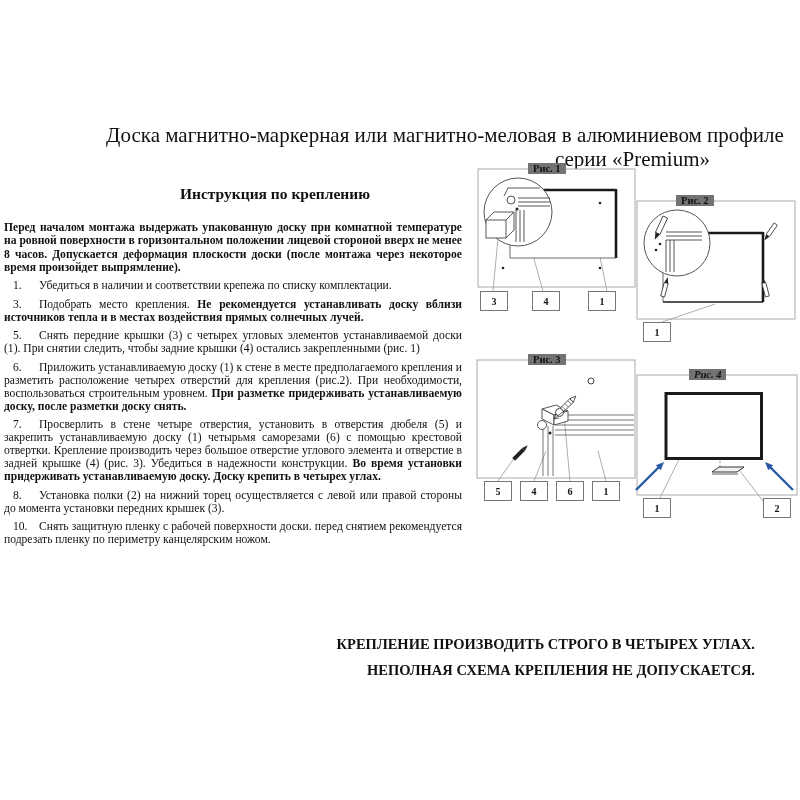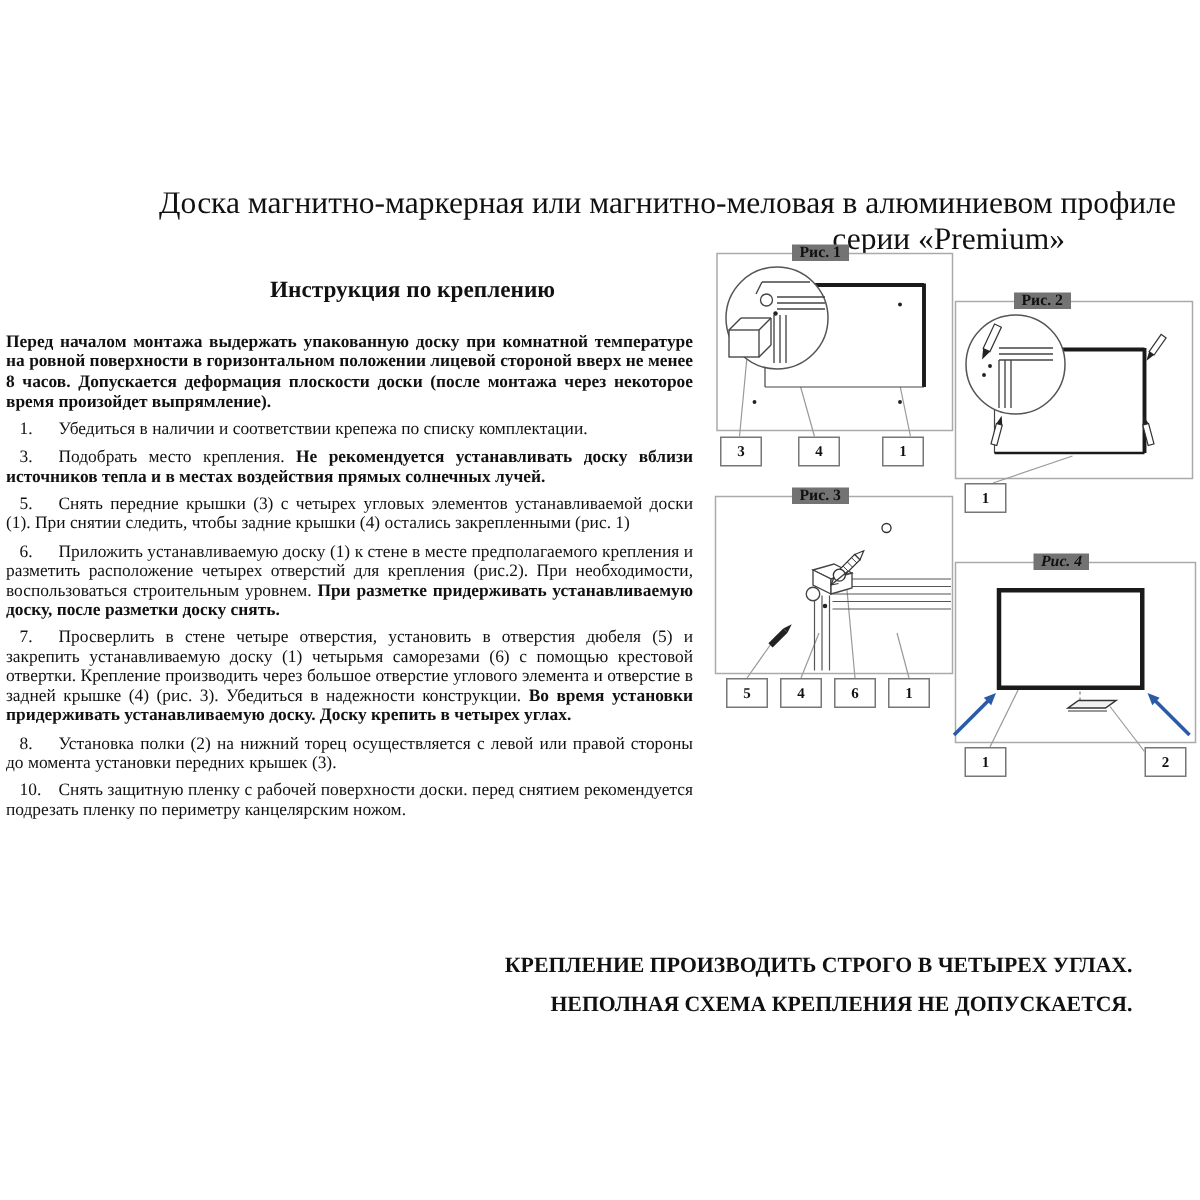--- a/index.html
+++ b/index.html
@@ -142,21 +142,21 @@
         <polygon points="-2.5,-4 2.5,-4 0,3" fill="#222"></polygon>
       </g>
       <circle cx="30" cy="52" r="1.3" fill="#222"></circle>
       <circle cx="26" cy="58" r="1.3" fill="#222"></circle>
     </g>
   </svg>
   <div class="fig-caption" style="left:46px;top:3px;">Рис. 2</div>
   <div class="callout" style="left:13px;top:130px;">1</div>
 </div>
 
-<div class="figure" style="left:470px;top:324px;width:172px;height:152px;">
+<div class="figure" style="left:470px;top:353px;width:172px;height:152px;">
   <svg width="172" height="152" viewBox="0 0 172 152">
     <rect x="7" y="7" width="158" height="118" fill="#fff" stroke="#aaa" stroke-width="1"></rect>
     <g stroke="#999" stroke-width="0.8">
       <line x1="28" y1="128" x2="47" y2="101"></line>
       <line x1="64" y1="128" x2="76" y2="98"></line>
       <line x1="100" y1="128" x2="94" y2="62"></line>
       <line x1="136" y1="128" x2="128" y2="98"></line>
     </g>
 
     <g stroke="#555" stroke-width="0.8">

